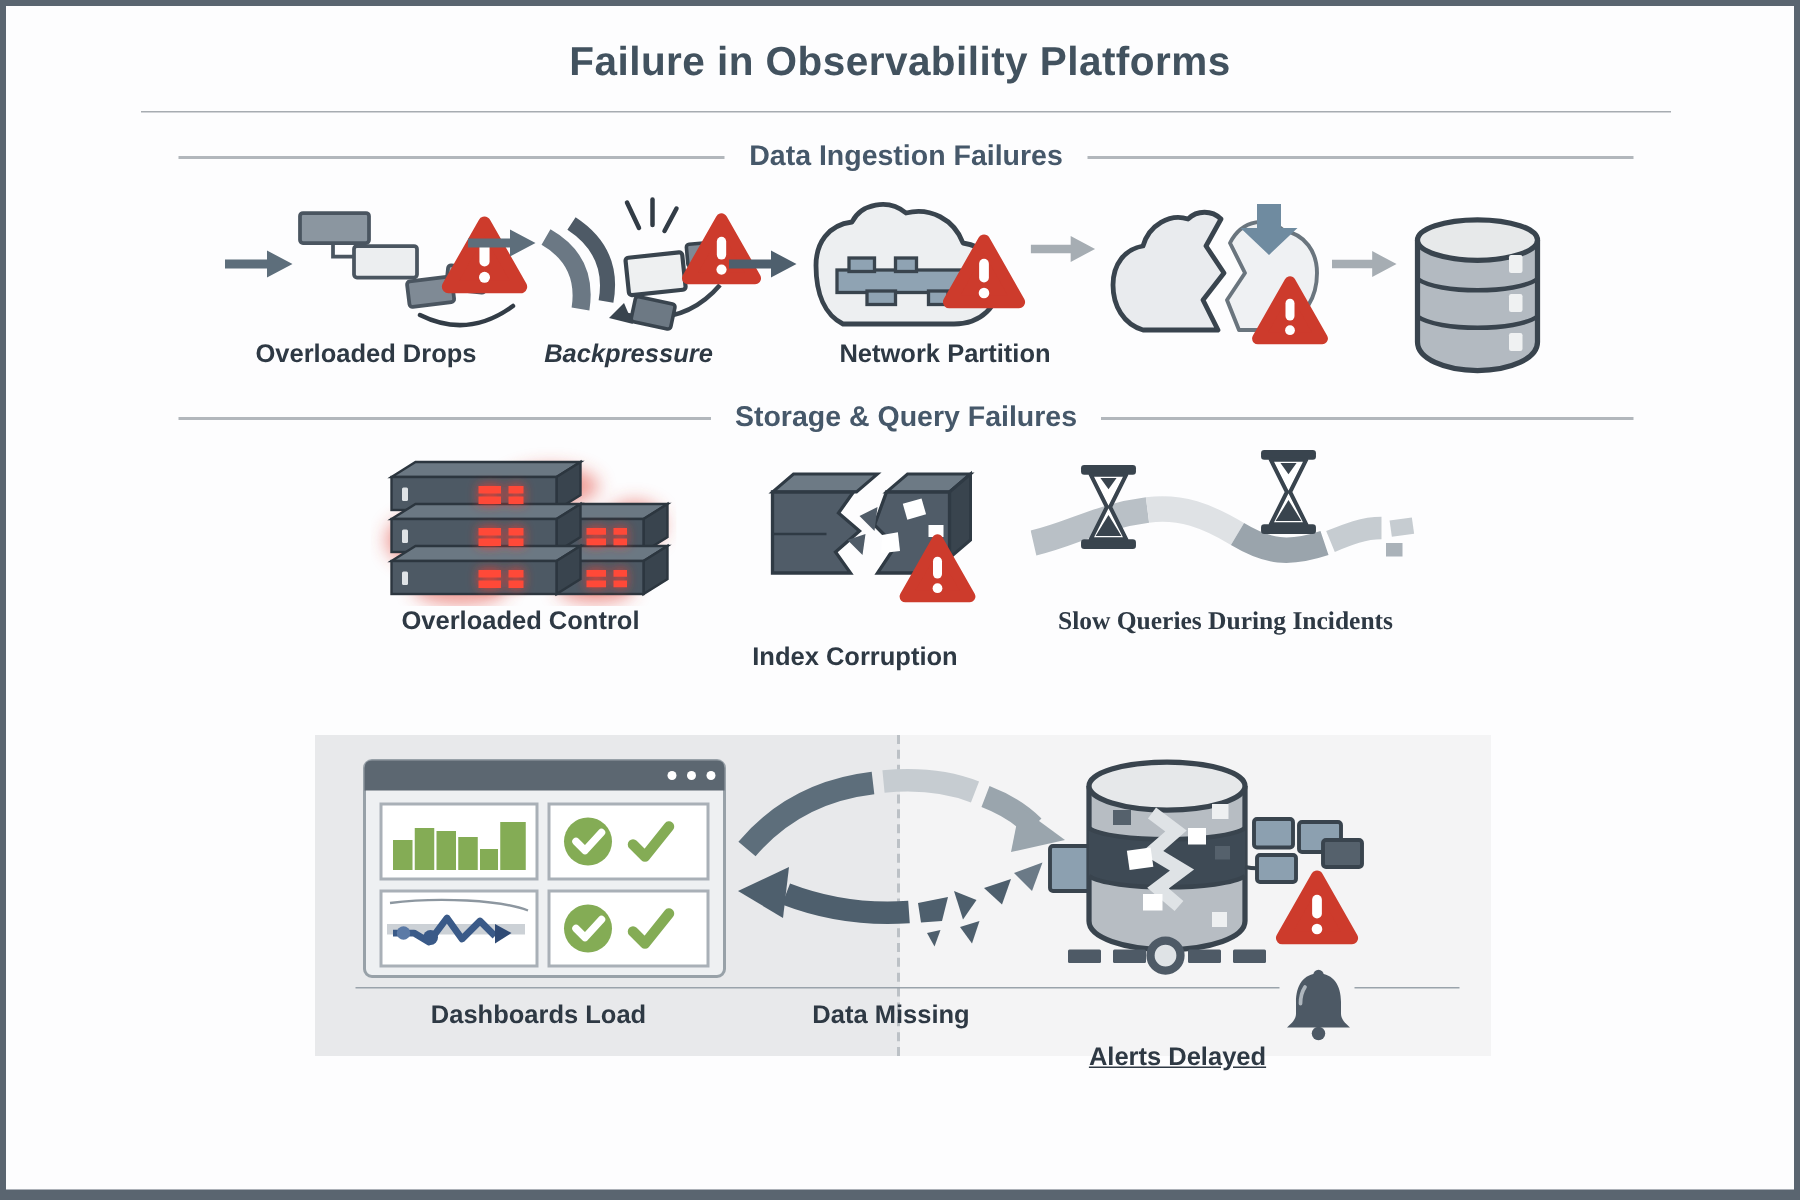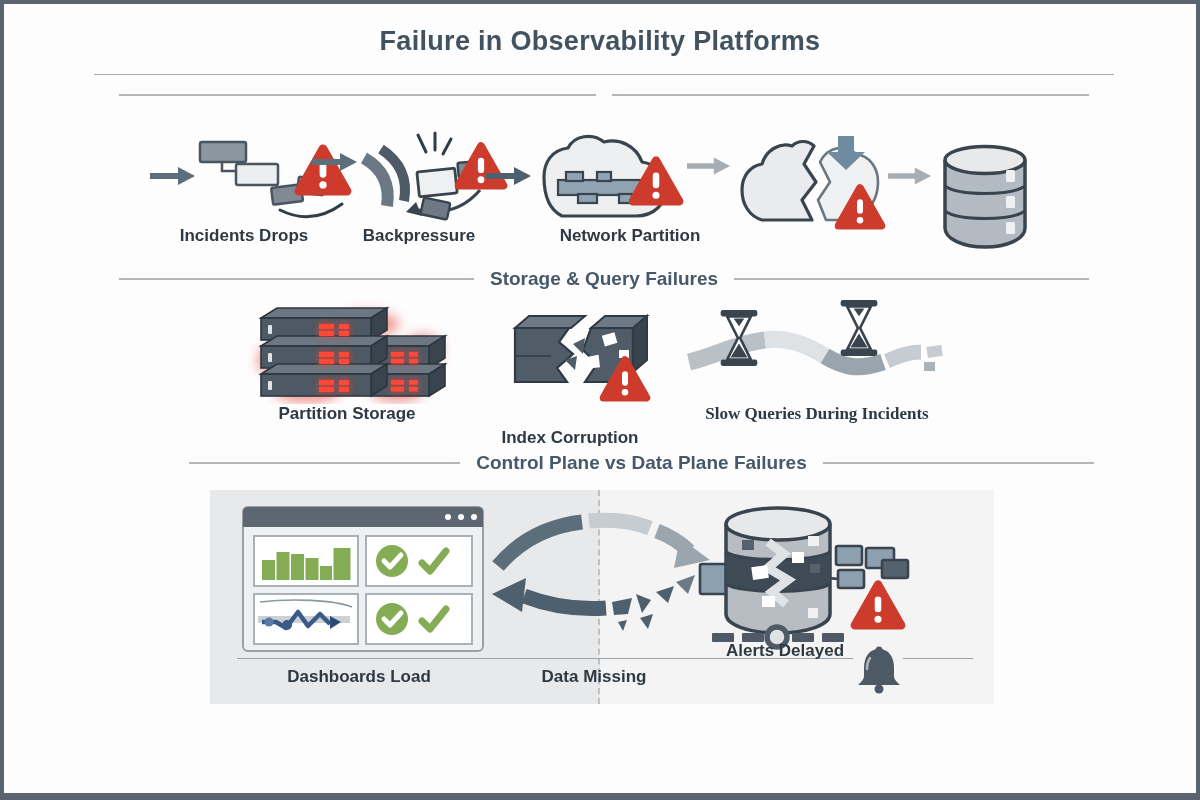--- a/index.html
+++ b/index.html
@@ -58,56 +58,57 @@
         <path d="M56,27 L64,35 L80,15" stroke="#84ac55" stroke-width="7" fill="none" stroke-linecap="round" stroke-linejoin="round"></path>
       </symbol>
     </defs>
   </svg>
 
   <div class="abs title">Failure in Observability Platforms</div>
   <div class="rule" style="left:90px;top:70px;width:1020px;"></div>
 
   <div class="sec-head" style="left:115px;top:90px;width:970px;">
     <span class="line"></span>
+    <span>Data Ingestion Failures</span>
     <span class="line"></span>
   </div>
 
   <svg class="abs" style="left:146px;top:162px;" width="46" height="20" viewBox="0 0 46 20">
       <use href="#arrow" fill="#5d6e7b"></use>
     </svg>
 
   <svg class="abs" style="left:178px;top:130px;" width="172" height="100" viewBox="0 0 172 100">
     <rect x="18" y="8" width="46" height="20" rx="2" fill="#8b96a0" stroke="#4a5560" stroke-width="2.5"></rect>
     <path d="M40,28 L40,37 L54,37" stroke="#4a5560" stroke-width="2.5" fill="none"></path>
     <rect x="54" y="30" width="42" height="21" rx="2" fill="#eceef0" stroke="#4a5560" stroke-width="2.5"></rect>
     <rect x="90" y="52" width="30" height="17" rx="2" fill="#7f8a95" stroke="#4a5560" stroke-width="2.5" transform="rotate(-7 105 60)"></rect>
     <rect x="116" y="44" width="26" height="16" rx="2" fill="#9aa5ae" stroke="#4a5560" stroke-width="2.5" transform="rotate(6 129 52)"></rect>
     <use href="#warn" x="112" y="8" width="58" height="54"></use>
     <path d="M98,76 Q130,92 160,70" stroke="#323c46" stroke-width="3" fill="none" stroke-linecap="round"></path>
   </svg>
-  <div class="lbl" style="left:150px;top:222px;width:180px;">Incidents Drops</div>
+  <div class="lbl" style="left:150px;top:222px;width:180px;">Overloaded Drops</div>
 
   <svg class="abs" style="left:308px;top:148px;" width="46" height="20" viewBox="0 0 46 20">
       <use href="#arrow" fill="#5d6e7b"></use>
     </svg>
 
   <svg class="abs" style="left:352px;top:124px;" width="152" height="112" viewBox="0 0 152 112">
     <path d="M8,30 Q36,46 31,78" stroke="#6b7884" stroke-width="12" fill="none"></path>
     <path d="M25,21 Q54,40 48,73" stroke="#4e5a66" stroke-width="10" fill="none"></path>
     <path d="M70,24 L62,7" stroke="#323c46" stroke-width="3" stroke-linecap="round"></path>
     <path d="M79,22 L79,5" stroke="#323c46" stroke-width="3" stroke-linecap="round"></path>
     <path d="M87,26 L95,11" stroke="#323c46" stroke-width="3" stroke-linecap="round"></path>
     <rect x="62" y="42" width="38" height="25" rx="2" fill="#eef0f1" stroke="#39444e" stroke-width="2.8" transform="rotate(-6 81 54)"></rect>
     <rect x="102" y="34" width="23" height="15" rx="2" fill="#7f8a95" stroke="#39444e" stroke-width="2.4" transform="rotate(-5 113 41)"></rect>
     <path d="M124,62 Q100,90 62,82" stroke="#39444e" stroke-width="3" fill="none"></path>
     <polygon points="60,74 50,84 66,88" fill="#39444e"></polygon>
     <rect x="66" y="72" width="27" height="17" rx="2" fill="#6d7984" stroke="#39444e" stroke-width="2.4" transform="rotate(12 79 80)"></rect>
     <use href="#warn" x="98" y="12" width="54" height="50"></use>
   </svg>
-  <div class="lbl" style="left:325px;top:222px;width:180px;">Backpressure</div>
+  <div class="lbl" style="left:325px;top:222px;width:180px;font-style:italic;">Backpressure</div>
 
   <svg class="abs" style="left:482px;top:162px;" width="46" height="20" viewBox="0 0 46 20">
       <use href="#arrow" fill="#4e5f6d"></use>
     </svg>
 
   <svg class="abs" style="left:528px;top:124px;" width="152" height="106" viewBox="0 0 152 106">
     <path d="M30,88 L104,88 C122,88 134,76 134,60 C134,46 124,36 110,34 C104,18 88,10 72,14 C60,4 42,8 36,20 C20,22 12,34 12,49 C12,68 18,82 30,88 Z" fill="#edeff1" stroke="#39444e" stroke-width="3.2" stroke-linejoin="round"></path>
     <g fill="#8fa3b3" stroke="#39444e" stroke-width="2.2">
       <rect x="26" y="52" width="86" height="15"></rect>
       <rect x="34" y="44" width="17" height="9"></rect>
@@ -210,21 +211,21 @@
         <rect x="92" y="82" width="10" height="5"></rect>
       <rect x="72" y="89" width="15" height="5"></rect>
         <rect x="92" y="89" width="10" height="5"></rect>
     </g>
     <g fill="#dfe3e6">
       <rect x="21" y="27" width="4" height="9" rx="1"></rect>
       <rect x="21" y="55" width="4" height="9" rx="1"></rect>
       <rect x="21" y="83" width="4" height="9" rx="1"></rect>
     </g>
   </svg>
-  <div class="lbl" style="left:233px;top:400px;width:220px;">Partition Storage</div>
+  <div class="lbl" style="left:233px;top:400px;width:220px;">Overloaded Control</div>
 
   <svg class="abs" style="left:495px;top:298px;" width="152" height="102" viewBox="0 0 152 102">
     <polygon points="16,26 72,26 86,14 30,14" fill="#6d7a85" stroke="#2f3a44" stroke-width="2"></polygon>
     <polygon points="92,26 134,26 148,14 106,14" fill="#6d7a85" stroke="#2f3a44" stroke-width="2"></polygon>
     <polygon points="134,26 148,14 148,58 134,70" fill="#39444e" stroke="#2f3a44" stroke-width="2"></polygon>
     <path d="M16,26 L70,26 L60,40 L74,52 L58,66 L68,80 L16,80 Z" fill="#505c68" stroke="#2f3a44" stroke-width="2.2"></path>
     <path d="M16,54 L52,54" stroke="#2f3a44" stroke-width="1.6"></path>
     <path d="M92,26 L134,26 L134,80 L86,80 L98,62 L84,48 Z" fill="#505c68" stroke="#2f3a44" stroke-width="2.2"></path>
     <rect x="104" y="32" width="13" height="11" fill="#ffffff" transform="rotate(-16 110 37)"></rect>
     <rect x="120" y="48" width="10" height="8" fill="#ffffff"></rect>
@@ -240,25 +241,20 @@
     <path d="M78,42 C100,39 118,46 138,58" stroke="#dfe2e5" stroke-width="17" fill="none"></path>
     <path d="M138,58 C158,70 172,72 196,64" stroke="#9aa4ac" stroke-width="17" fill="none"></path>
     <path d="M200,63 C212,58 222,54 234,54" stroke="#c6ccd1" stroke-width="15" fill="none"></path>
     <rect x="240" y="48" width="15" height="11" fill="#c6ccd1" transform="rotate(-8 247 53)"></rect>
     <rect x="237" y="64" width="11" height="9" fill="#aab2b9"></rect>
     <use href="#hourglass" x="30" y="12" width="44" height="56"></use>
     <use href="#hourglass" x="150" y="2" width="44" height="56"></use>
   </svg>
   <div class="lbl" style="left:663px;top:400px;width:300px;font-family:Liberation Serif, serif;">Slow Queries During Incidents</div>
 
-  <div class="sec-head" style="left:185px;top:448px;width:905px;">
-    <span class="line"></span>
-    <span>Control Plane vs Data Plane Failures</span>
-    <span class="line"></span>
-  </div>
 
   <div class="abs panel-left"></div>
   <div class="abs panel-right"></div>
   <div class="abs panel-divider"></div>
 
   <svg class="abs" style="left:238px;top:502px;" width="242" height="146" viewBox="0 0 242 146">
     <rect x="1" y="1" width="240" height="144" rx="5" fill="#eef0f2" stroke="#98a1a8" stroke-width="2"></rect>
     <path d="M1,6 Q1,1 6,1 L236,1 Q241,1 241,6 L241,21 L1,21 Z" fill="#5c6771"></path>
     <circle cx="206" cy="11" r="3" fill="#ffffff"></circle>
       <circle cx="219" cy="11" r="3" fill="#ffffff"></circle>
@@ -334,21 +330,21 @@
       <rect x="126" y="137" width="22" height="9" rx="1"></rect>
     </g>
     <circle cx="81" cy="141" r="10" fill="#dfe3e6" stroke="#4e5a66" stroke-width="5.5"></circle>
     <use href="#warn" x="154" y="82" width="56" height="52"></use>
   </svg>
 
   <div class="abs panel-rule"></div>
   <div class="abs panel-rule2"></div>
   <div class="lbl" style="left:255px;top:663px;width:200px;">Dashboards Load</div>
   <div class="lbl" style="left:490px;top:663px;width:200px;">Data Missing</div>
-  <div class="lbl" style="left:681px;top:637px;width:200px;">Alerts Delayed</div>
+  <div class="lbl" style="left:681px;top:691px;width:200px;text-decoration:underline;">Alerts Delayed</div>
 
   <svg class="abs" style="left:852px;top:640px;" width="46" height="50" viewBox="0 0 46 50">
     <circle cx="23" cy="6" r="3.5" fill="#4d5965"></circle>
     <path d="M23,5 C13,5 8,13 8,24 L8,32 C8,36 4,39 2,41 L44,41 C42,39 38,36 38,32 L38,24 C38,13 33,5 23,5 Z" fill="#4d5965"></path>
     <path d="M14,14 C12,17 11,21 11,25" stroke="#aeb6bd" stroke-width="2.5" fill="none" stroke-linecap="round"></path>
     <circle cx="23" cy="45" r="4.5" fill="#4d5965"></circle>
   </svg>
 
 </div>
 

